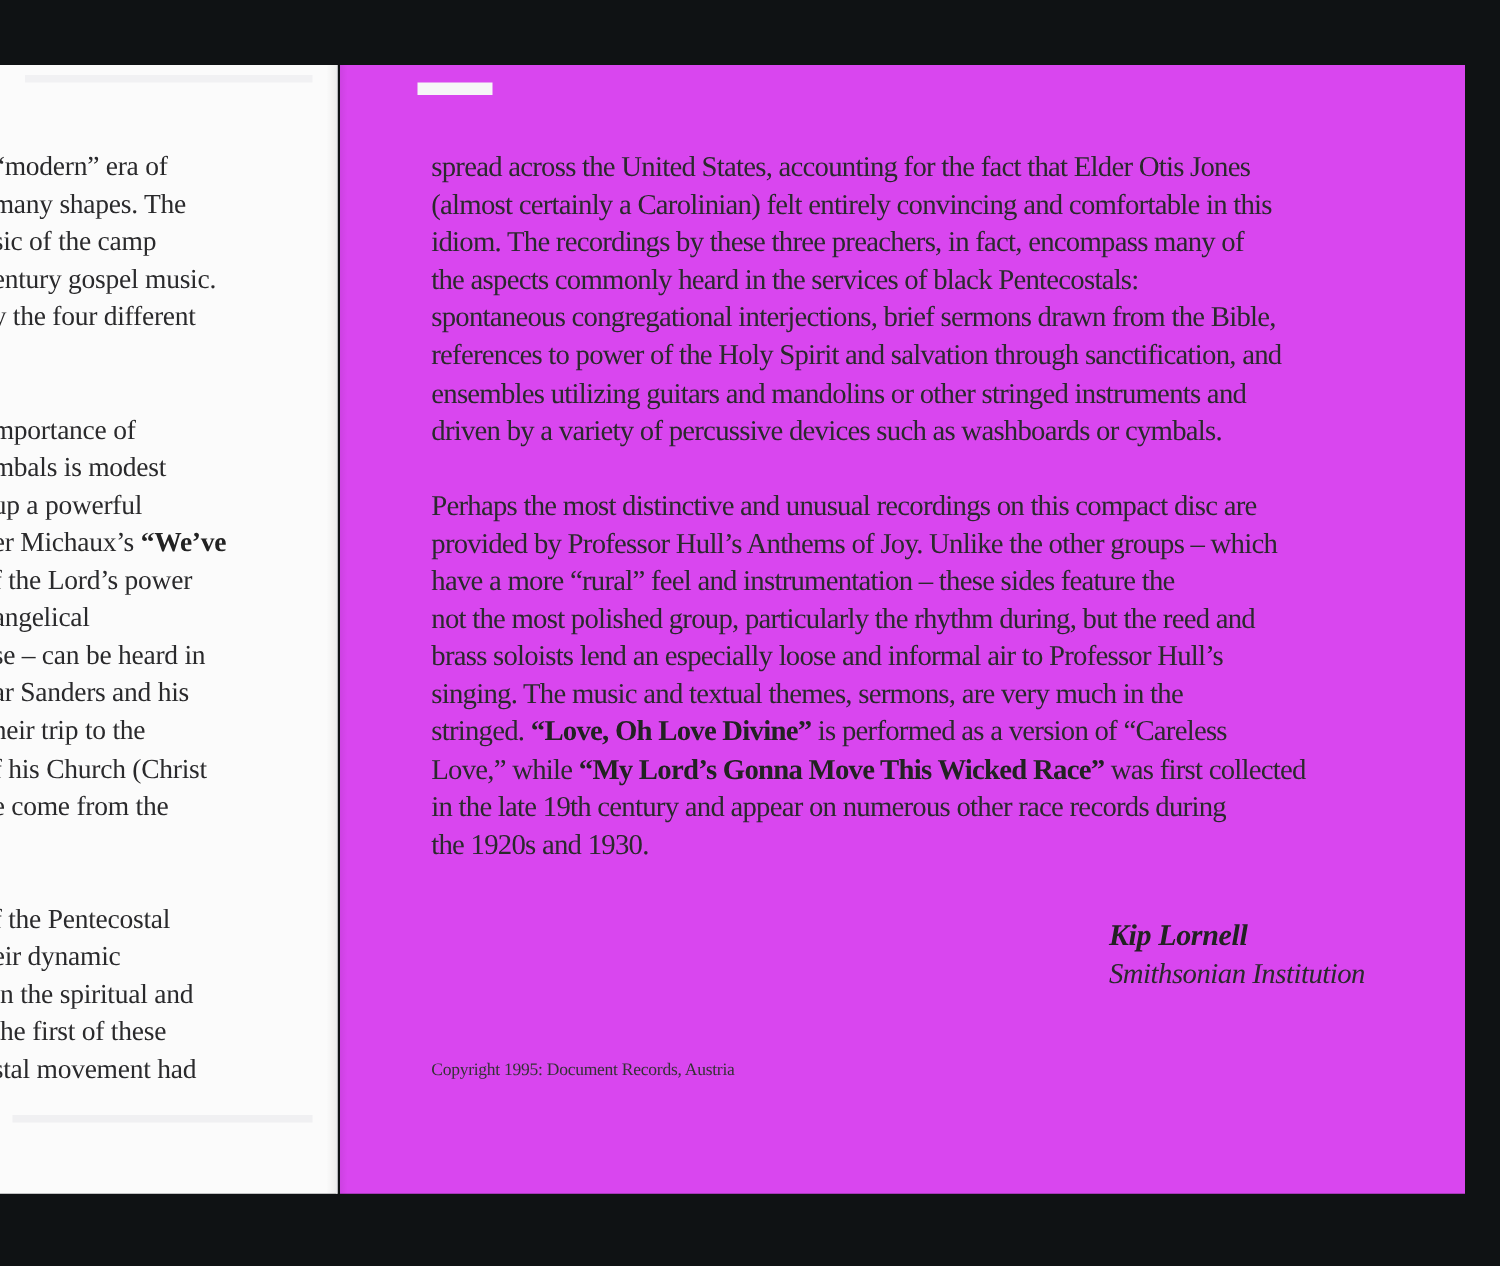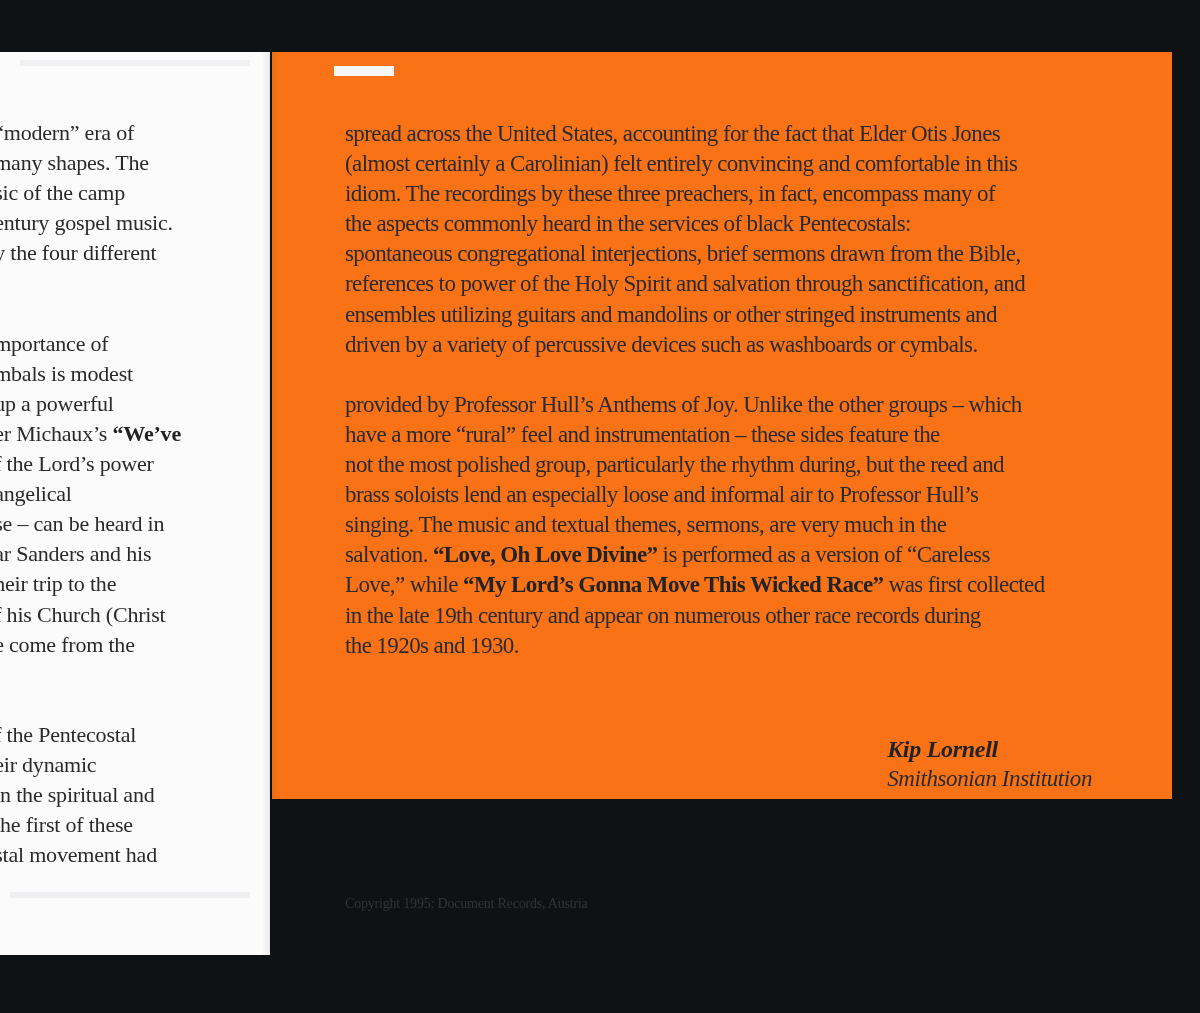--- a/index.html
+++ b/index.html
@@ -28,22 +28,22 @@
     .left-col {
       position: absolute; right: 88px; top: 66px;
       font-size: 22px; line-height: 30.1px; white-space: nowrap;
       text-align: left; letter-spacing: -0.2px;
     }
     .left-col .line { display: block; height: 30.1px; }
     .left-col .gap { display: block; height: 30.1px; }
     .left-col b { font-weight: bold; color: #222; }
 
     .right-page {
-      position: absolute; left: 272px; top: 52px; width: 900px; height: 747px;
-      background: #f97316;
+      position: absolute; left: 272px; top: 52px; width: 900px; height: 903px;
+      background: #d946ef;
       text-decoration: underline;
     }
     .right-page .fold-shade {
       position: absolute; left: 0; top: 0; width: 6px; height: 100%;
       background: linear-gradient(to right, rgba(0,0,0,0.06), rgba(0,0,0,0));
     }
     .right-page .ghost-header {
       position: absolute; left: 62px; top: 14px; width: 60px; height: 10px;
       background: #f6f6f7;
     }
@@ -64,21 +64,21 @@
       display: block; font-size: 24px; font-style: italic; font-weight: bold;
       line-height: 30px; color: #222; letter-spacing: -0.3px;
     }
     .sig-org {
       display: block; font-size: 23px; font-style: italic;
       line-height: 30px; color: #2a2a2c; letter-spacing: -0.4px;
     }
 
     .copyright {
       position: absolute; left: 73px; top: 796px;
-      font-size: 14px; line-height: 18px; color: #333; letter-spacing: -0.2px; margin-top: 47px;
+      font-size: 14px; line-height: 18px; color: #333; letter-spacing: -0.2px;
     }
   </style>
 </head>
 <body>
 
 <div class="scan-bg"></div>
 
 <div class="left-page">
   <div class="ghost-top"></div>
   <div class="left-col">
@@ -122,26 +122,27 @@
       <span class="line" style="display: block;">(almost certainly a Carolinian) felt entirely convincing and comfortable in this</span>
       <span class="line" style="display: block;">idiom. The recordings by these three preachers, in fact, encompass many of</span>
       <span class="line" style="display: block;">the aspects commonly heard in the services of black Pentecostals:</span>
       <span class="line" style="display: block;">spontaneous congregational interjections, brief sermons drawn from the Bible,</span>
       <span class="line" style="display: block;">references to power of the Holy Spirit and salvation through sanctification, and</span>
       <span class="line" style="display: block;">ensembles utilizing guitars and mandolins or other stringed instruments and</span>
       <span class="line" style="display: block;">driven by a variety of percussive devices such as washboards or cymbals.</span>
     </div>
     <span class="para-gap"></span>
     <div>
+      <span class="line" style="display: block;">Perhaps the most distinctive and unusual recordings on this compact disc are</span>
       <span class="line" style="display: block;">provided by Professor Hull’s Anthems of Joy. Unlike the other groups – which</span>
       <span class="line" style="display: block;">have a more “rural” feel and instrumentation – these sides feature the</span>
       <span class="line" style="display: block;">not the most polished group, particularly the rhythm during, but the reed and</span>
       <span class="line" style="display: block;">brass soloists lend an especially loose and informal air to Professor Hull’s</span>
       <span class="line" style="display: block;">singing. The music and textual themes, sermons, are very much in the</span>
-      <span class="line" style="display: block;"><span>salvation. </span><b>“Love, Oh Love Divine”</b><span> is performed as a version of “Careless</span></span>
+      <span class="line" style="display: block;"><span>stringed. </span><b>“Love, Oh Love Divine”</b><span> is performed as a version of “Careless</span></span>
       <span class="line" style="display: block;"><span>Love,” while </span><b>“My Lord’s Gonna Move This Wicked Race”</b><span> was first collected</span></span>
       <span class="line" style="display: block;">in the late 19th century and appear on numerous other race records during</span>
       <span class="line" style="display: block;">the 1920s and 1930.</span>
     </div>
   </div>
 
   <div class="signature">
     <span class="sig-name">Kip Lornell</span>
     <span class="sig-org">Smithsonian Institution</span>
   </div>

